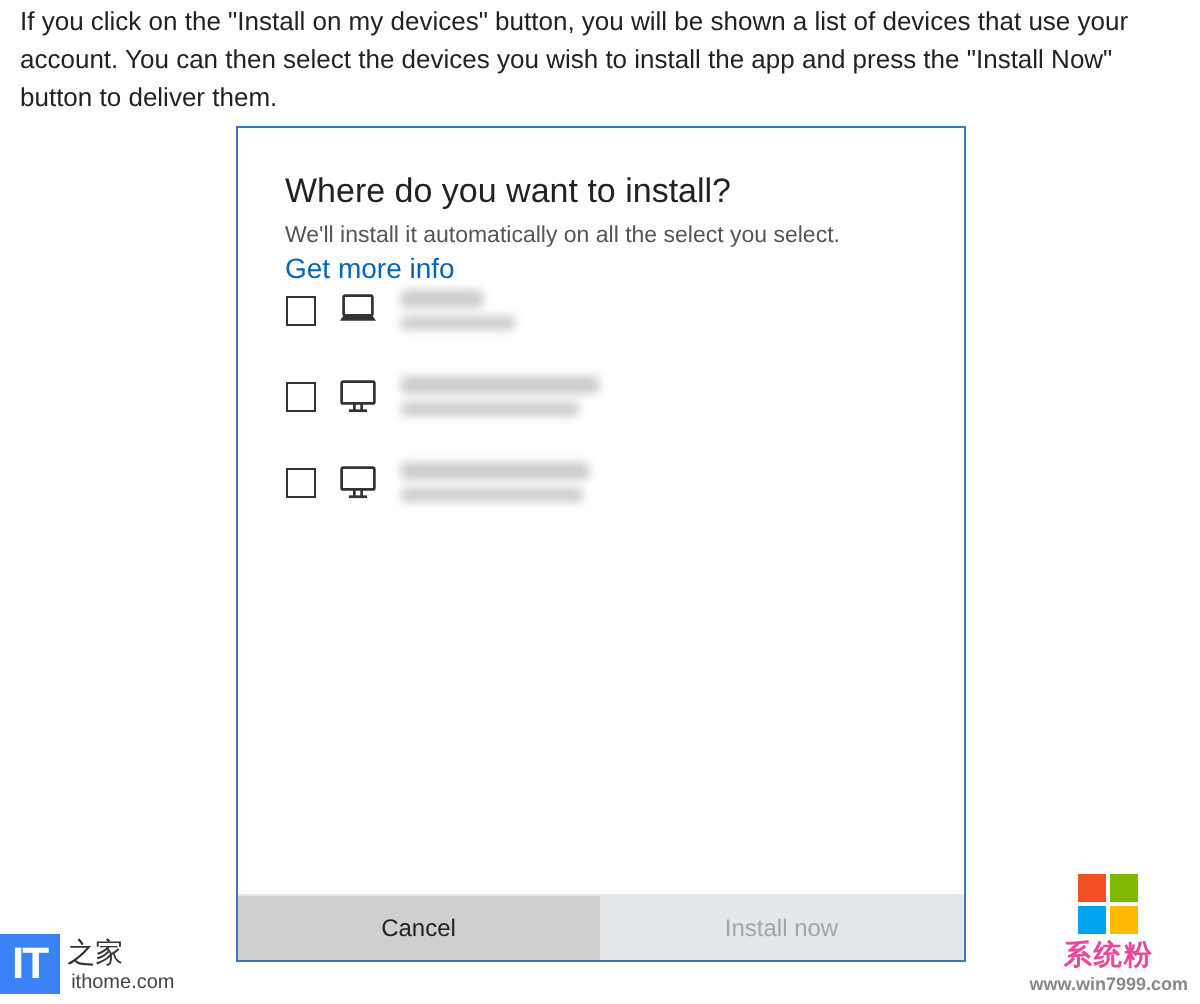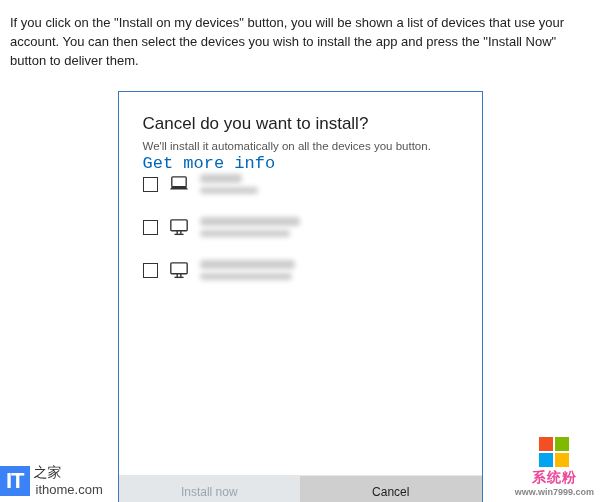--- a/index.html
+++ b/index.html
@@ -5,25 +5,24 @@
     * { box-sizing: border-box; margin: 0; padding: 0; }
     body {
       width: 600px;
       height: 502px;
       font-family: "Segoe UI", Arial, sans-serif;
       background: #fff;
       position: relative;
       overflow: hidden;
     }
     .intro {
-      padding: 2px 10px 20px 10px;
+      padding: 2px 10px 4px 10px;
       font-size: 13px;
       line-height: 1.45;
       color: #222;
-      margin-top: 12px;
     }
     .dialog-wrap {
       display: flex;
       justify-content: center;
     }
     .dialog {
       width: 365px;
       border: 1px solid #3a76c2;
       background: #fff;
       display: flex;
@@ -39,25 +38,24 @@
       font-weight: 400;
       color: #222;
       margin-bottom: 6px;
     }
     .dialog-sub {
       font-size: 11.5px;
       color: #555;
       margin-bottom: 2px;
     }
     .dialog-link {
-      font-size: 17px;
+      font-size: 14px;
       color: #0067b8;
       cursor: pointer;
       display: inline-block;
-      font-family: Liberation Mono, monospace;
     }
     .device-row {
       display: flex;
       align-items: flex-start;
       gap: 10px;
       margin-bottom: 18px;
     }
     .cb {
       width: 15px;
       height: 15px;
@@ -107,21 +105,21 @@
       gap: 4px;
     }
     .wm-it {
       background: #3b82f6;
       color: #fff;
       font-weight: 900;
       font-size: 22px;
       padding: 2px 6px;
       letter-spacing: -1px;
     }
-    .wm-ithome { font-size: 13px; color: #444; padding-left: 2px; text-align: center; }
+    .wm-ithome { font-size: 10px; color: #444; padding-left: 2px; text-align: center; }
     .wm-right {
       position: absolute;
       right: 6px;
       bottom: 5px;
       text-align: center;
     }
     .ms-logo { display: flex; flex-wrap: wrap; width: 30px; height: 30px; gap: 2px; margin: 0 auto 2px auto; }
     .ms-sq { width: 14px; height: 14px; }
     .ms-r { background: #f25022; }
     .ms-g { background: #7fba00; }
@@ -131,22 +129,22 @@
     .wm-url { font-size: 9px; color: #888; font-weight: bold; }
   </style>
 </head>
 <body>
 
 <div class="intro">If you click on the "Install on my devices" button, you will be shown a list of devices that use your account. You can then select the devices you wish to install the app and press the "Install Now" button to deliver them.</div>
 
 <div class="dialog-wrap">
   <div class="dialog">
     <div class="dialog-content">
-      <div class="dialog-title">Cancel do you want to install?</div>
-      <div class="dialog-sub">We'll install it automatically on all the devices you button.</div>
+      <div class="dialog-title">Where do you want to install?</div>
+      <div class="dialog-sub">We'll install it automatically on all the select you select.</div>
       <a class="dialog-link">Get more info</a>
 
       
       <div class="device-row">
         <div class="cb"></div>
         <div class="dev-icon">
           <svg viewBox="0 0 24 20" width="22" height="18" fill="none" stroke="#333" stroke-width="1.5">
             <rect x="4" y="2" width="16" height="11" rx="1"></rect>
             <path d="M2 16 L22 16 L20 13 L4 13 Z" fill="#333" stroke="none"></path>
           </svg>
@@ -186,22 +184,22 @@
           </svg>
         </div>
         <div class="dev-text">
           <div class="blur-line" style="width:95px"></div>
           <div class="blur-line" style="width:92px;height:7px"></div>
         </div>
       </div>
 
     </div>
     <div class="button-bar">
+      <button class="btn cancel">Cancel</button>
       <button class="btn install">Install now</button>
-      <button class="btn cancel">Cancel</button>
     </div>
   </div>
 </div>
 
 <div class="wm-left">
   <div class="wm-it">IT</div>
   <div>
     <div style="font-size:14px;font-weight:400;color:#333">之家</div>
     <div class="wm-ithome">ithome.com</div>
   </div>

